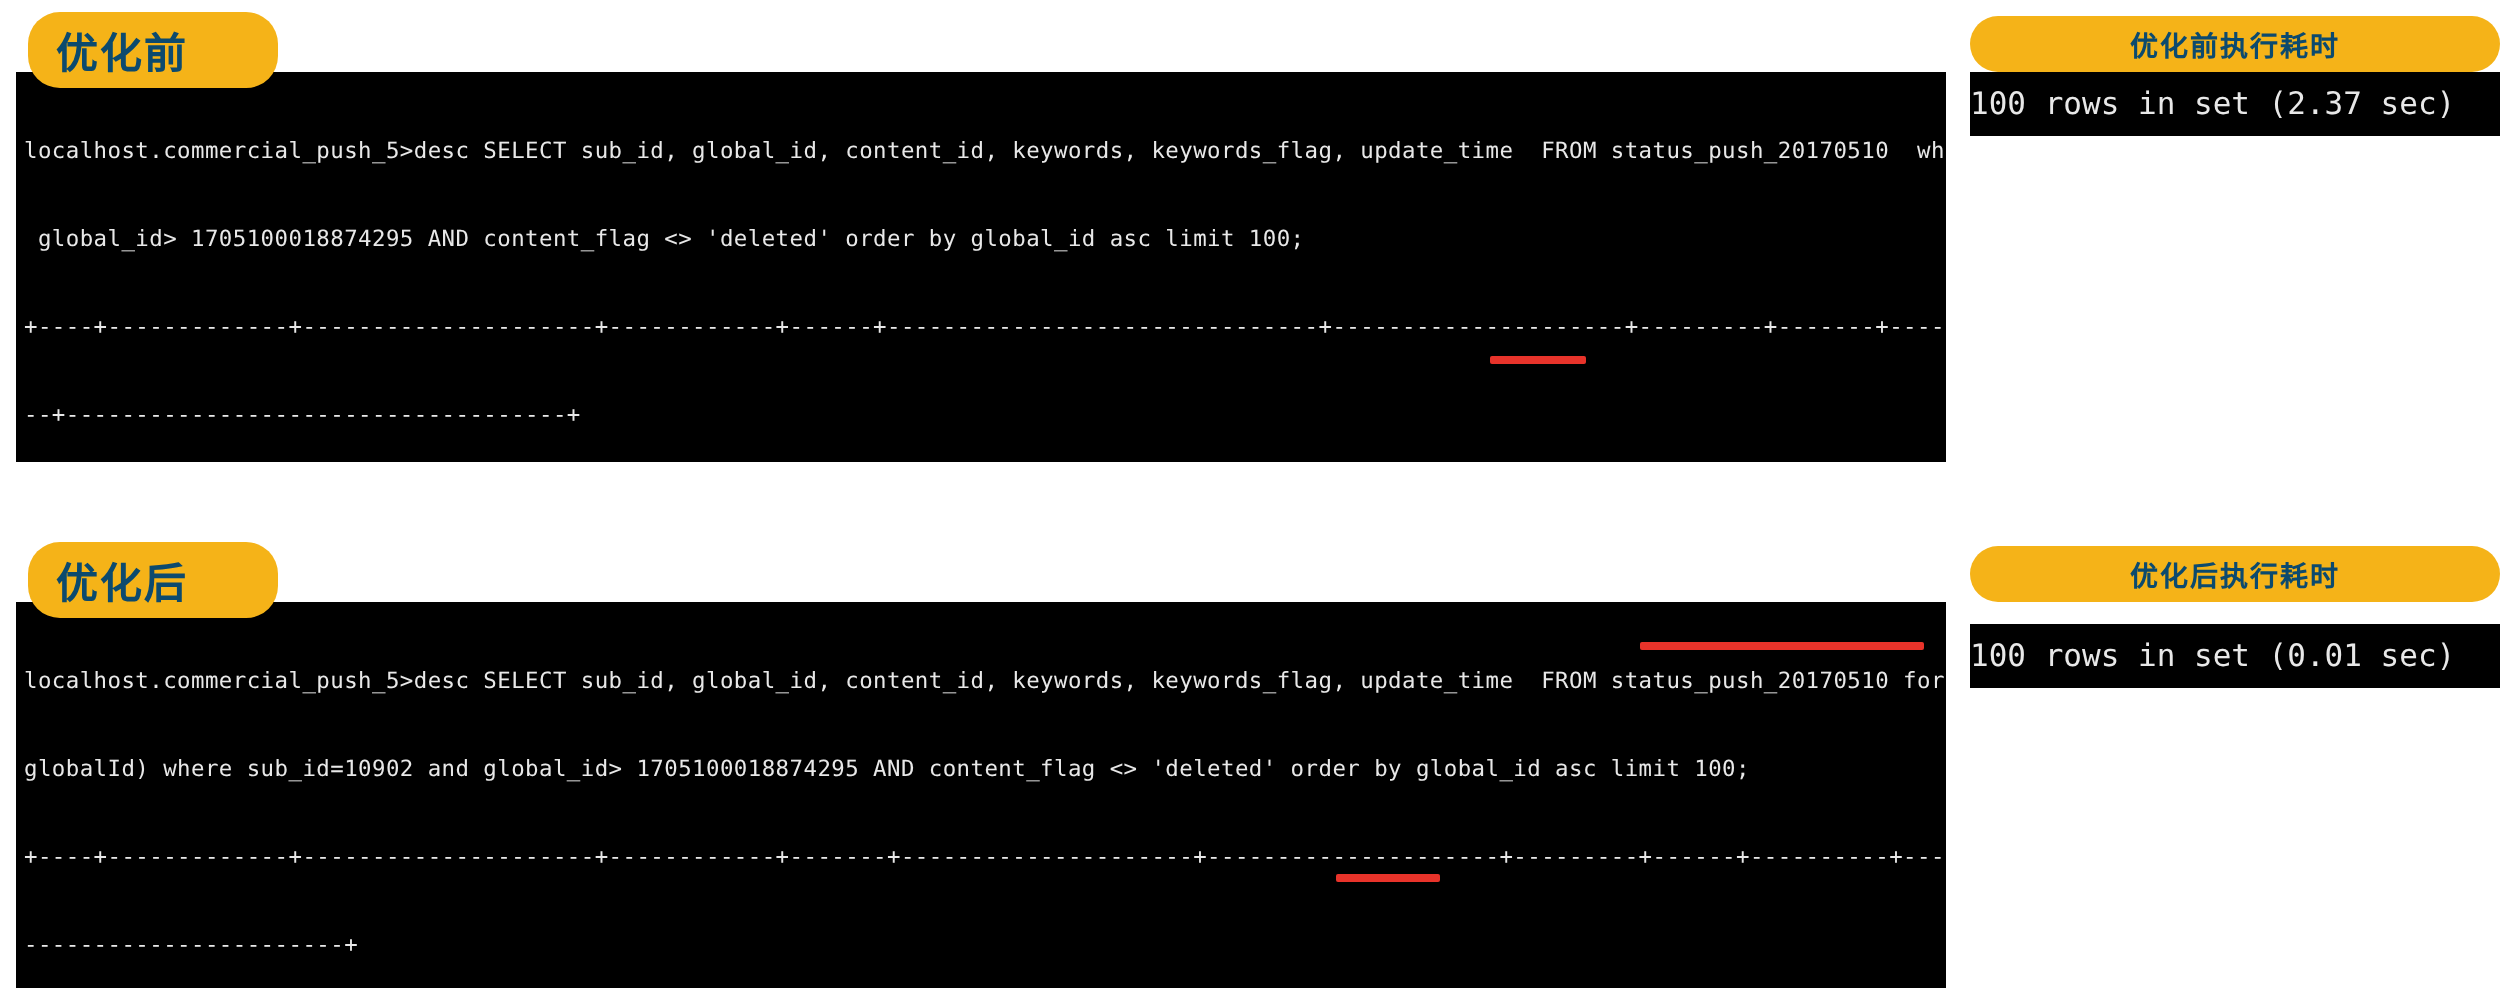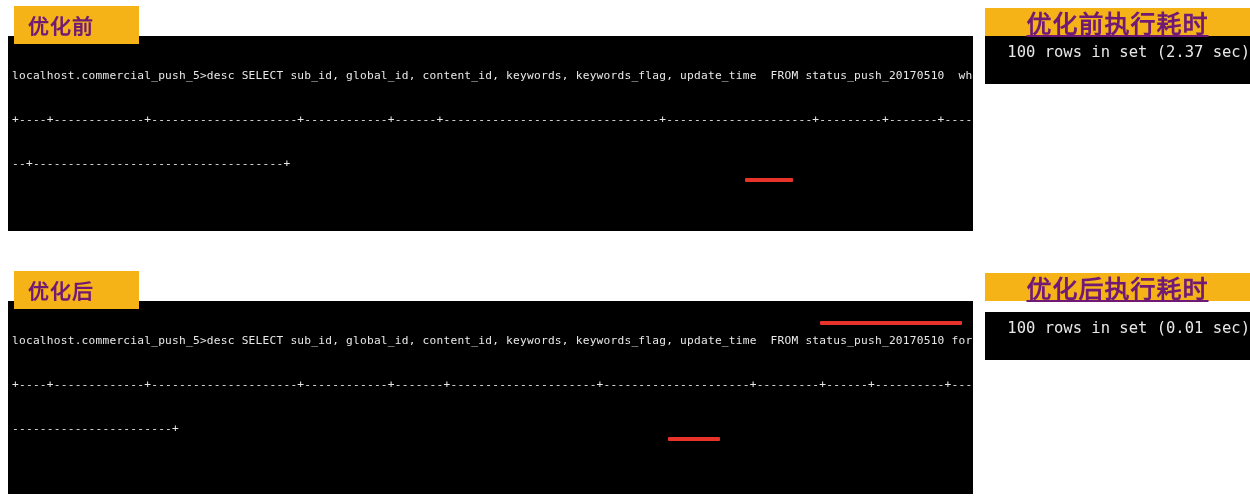--- a/index.html
+++ b/index.html
@@ -13,47 +13,47 @@
     height: 502px;
     position: relative;
     overflow: hidden;
     font-family: "DejaVu Sans Mono", "Liberation Mono", monospace;
   }
 
   
   .badge {
     position: absolute;
     background: #f5b318;
-    color: #701a75;
+    color: #0c4a6e;
     font-family: "DejaVu Sans", "Liberation Sans", sans-serif;
     font-weight: 700;
     letter-spacing: 1px;
     display: flex;
     align-items: center;
     justify-content: center;
     box-sizing: border-box;
     z-index: 5;
+    border-radius: 16px;
   }
   .badge-left {
     left: 14px;
     width: 125px;
     height: 38px;
     font-size: 21px;
     padding-left: 14px;
     justify-content: flex-start;
   }
   .badge-before { top: 6px; }
   .badge-after  { top: 271px; text-align: center; }
 
   .badge-right {
     left: 985px;
     width: 265px;
     height: 28px;
-    font-size: 25px;
-    text-decoration: underline;
+    font-size: 14px;
   }
   .badge-right-before { top: 8px; }
   .badge-right-after  { top: 273px; }
 
   
   .term {
     position: absolute;
     background: #000000;
     color: #e8e8e8;
     box-sizing: border-box;
@@ -68,26 +68,25 @@
     line-height: 14.6px;
     padding: 4px 0 6px 4px;
     letter-spacing: 0.02em;
   }
   .term-main-before { top: 36px;  height: 195px; }
   .term-main-after  { top: 301px; height: 193px; }
 
   .term-time {
     left: 985px;
     width: 265px;
-    height: 48px;
+    height: 32px;
     font-size: 15.5px;
     line-height: 32px;
-    padding-left: 18px;
+    padding-left: 0;
     box-sizing: border-box;
-    text-align: right;
   }
   .term-time-before { top: 36px; }
   .term-time-after  { top: 312px; }
 
   .line { display: block; height: 14.6px; }
 
   
   .annot {
     position: absolute;
     background: #e8332a;
@@ -99,40 +98,42 @@
   .annot-forceindex    { left: 820px; top: 321px;  width: 142px; }
   .annot-keylen-after  { left: 668px; top: 437px;  width: 52px; }
 </style>
 </head>
 <body>
 
 <div class="badge badge-left badge-before">优化前</div>
 
 <div class="term term-main term-main-before">
   <span class="line">localhost.commercial_push_5&gt;desc SELECT sub_id, global_id, content_id, keywords, keywords_flag, update_time  FROM status_push_20170510  where sub_id=10902 and</span>
+  <span class="line"> global_id&gt; 1705100018874295 AND content_flag &lt;&gt; 'deleted' order by global_id asc limit 100;</span>
   <span class="line">+----+-------------+---------------------+------------+------+-------------------------------+---------------------+---------+-------+----------+--------</span>
   <span class="line">--+------------------------------------+</span>
   
   
   
   
   
   
   
   
   
 </div>
 
 <div class="badge badge-right badge-right-before">优化前执行耗时</div>
 <div class="term term-time term-time-before">100 rows in set (2.37 sec)</div>
 
 <div class="badge badge-left badge-after">优化后</div>
 
 <div class="term term-main term-main-after">
   <span class="line">localhost.commercial_push_5&gt;desc SELECT sub_id, global_id, content_id, keywords, keywords_flag, update_time  FROM status_push_20170510 force index(uniq_subId_</span>
+  <span class="line">globalId) where sub_id=10902 and global_id&gt; 1705100018874295 AND content_flag &lt;&gt; 'deleted' order by global_id asc limit 100;</span>
   <span class="line">+----+-------------+---------------------+------------+-------+---------------------+---------------------+---------+------+----------+----------+-----------</span>
   <span class="line">-----------------------+</span>
   
   
   
   
   
   
   
   

